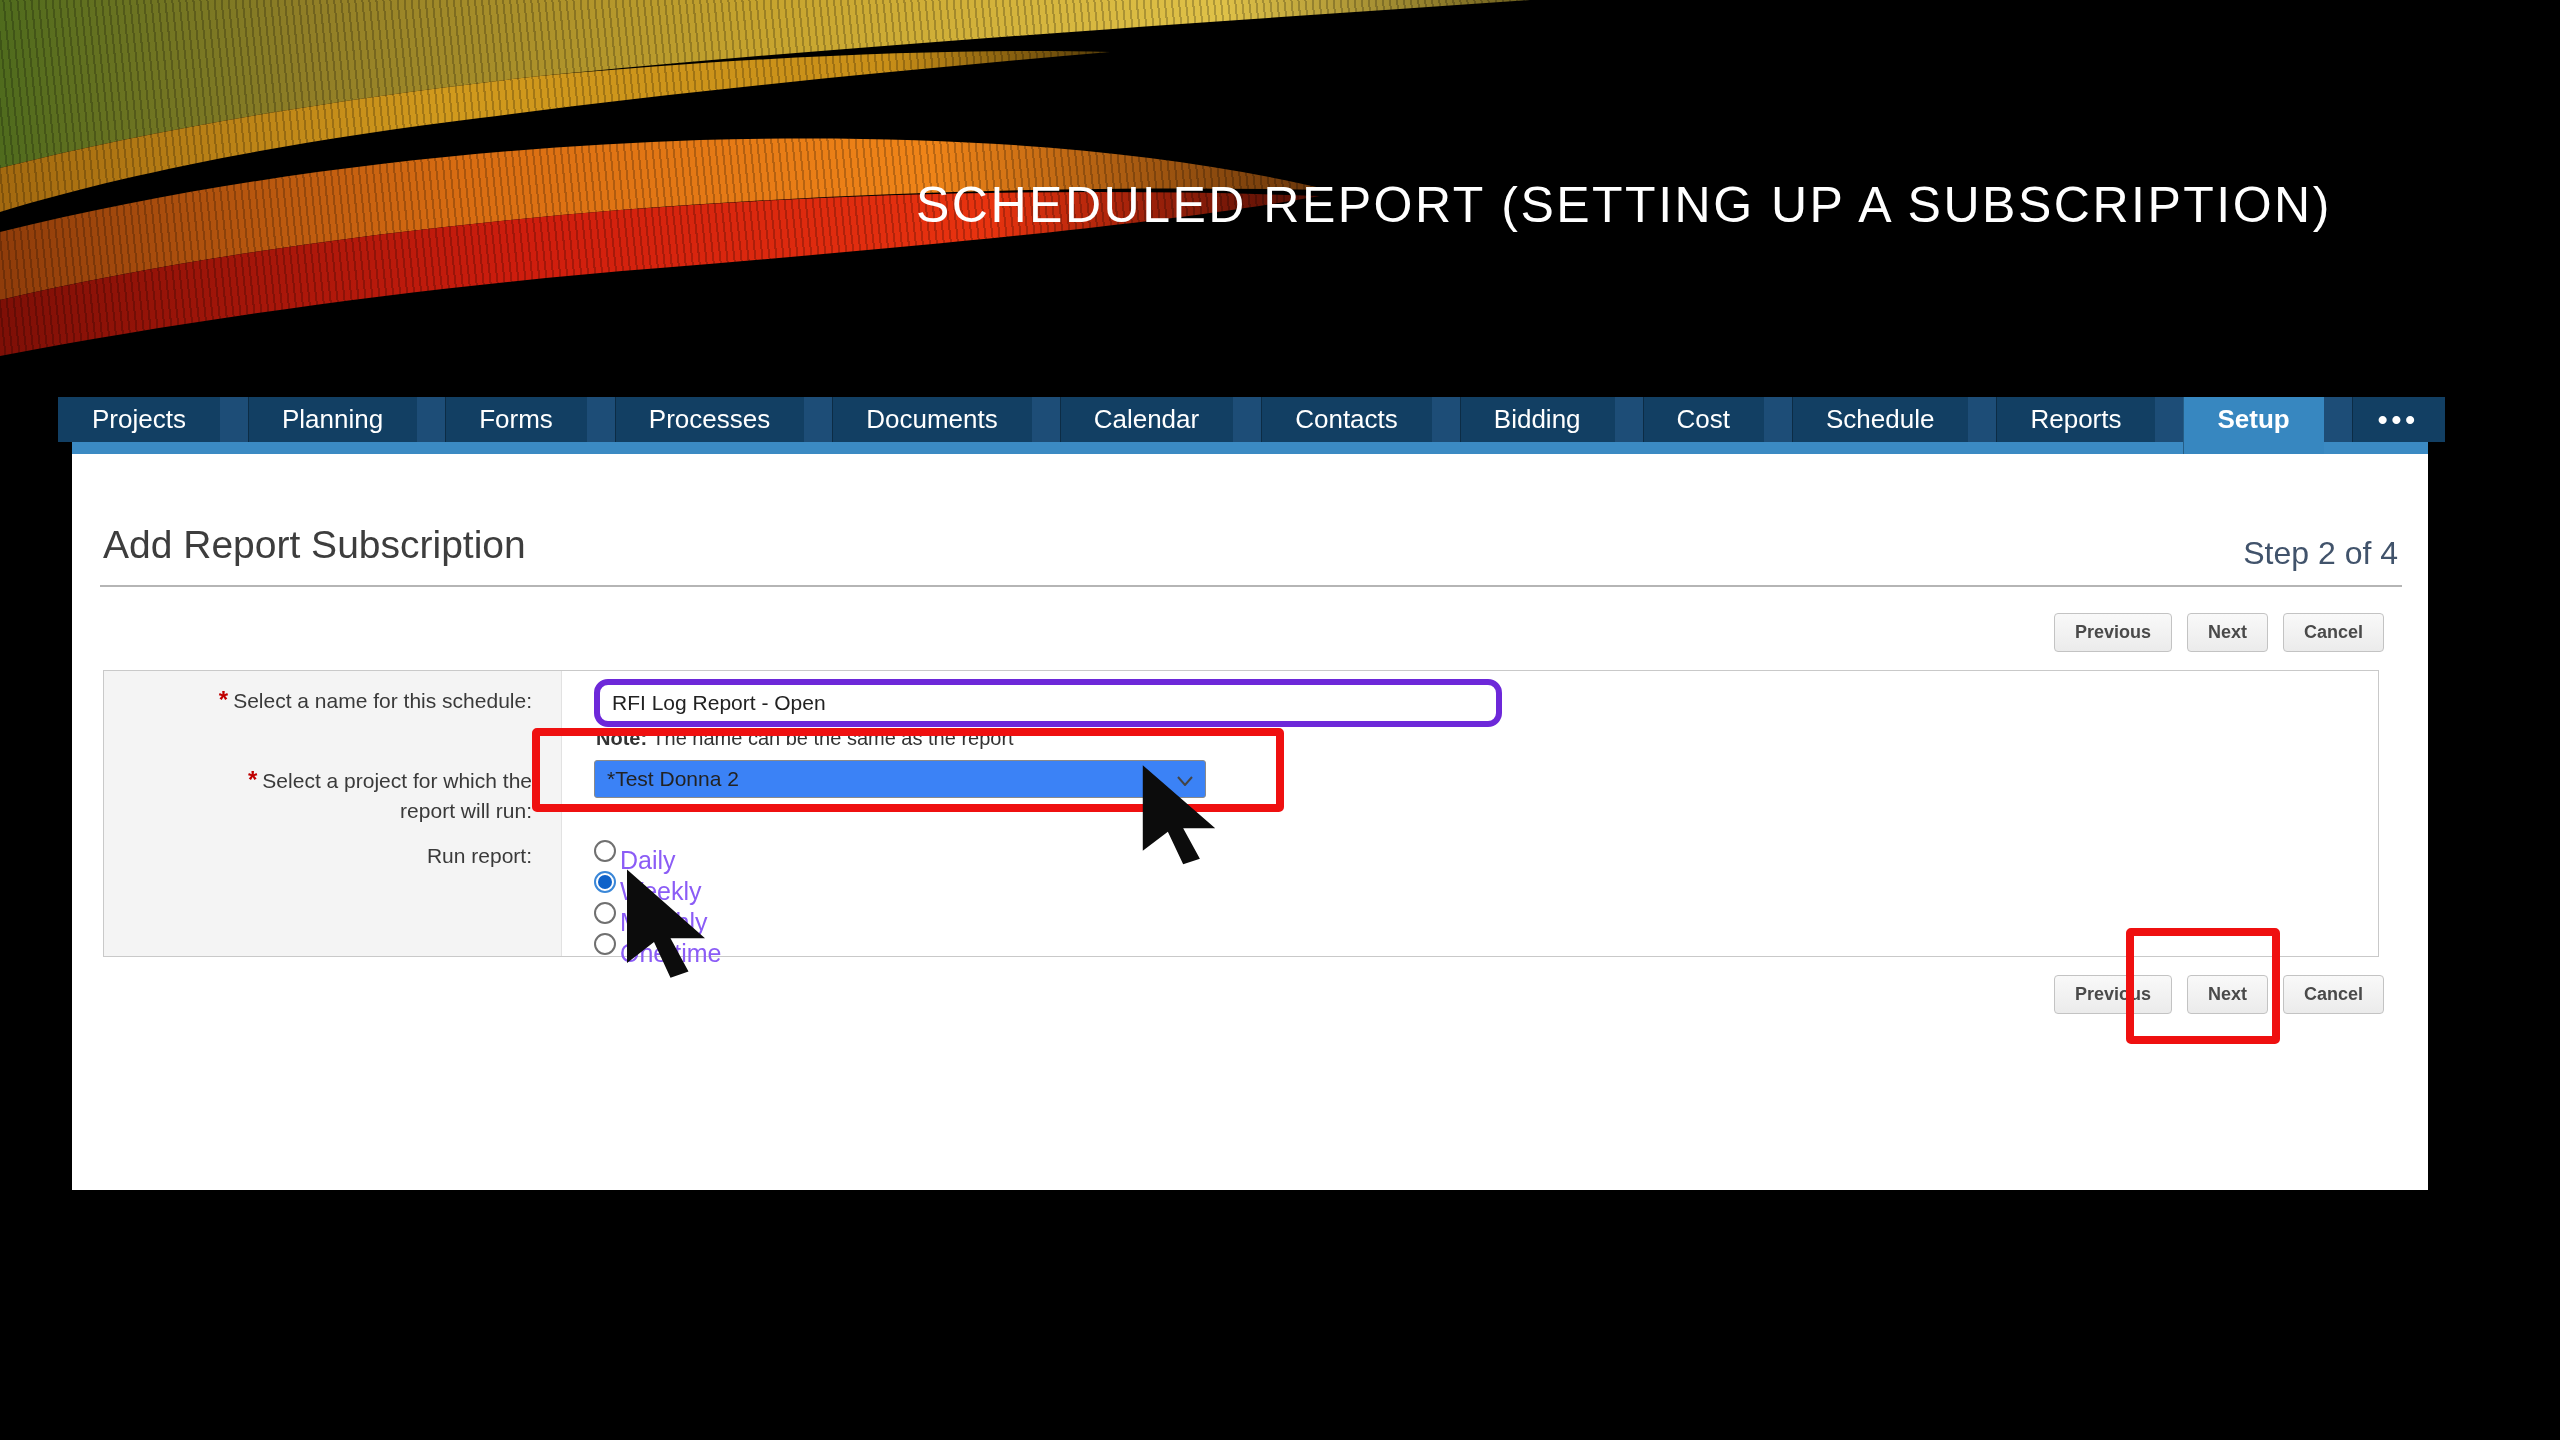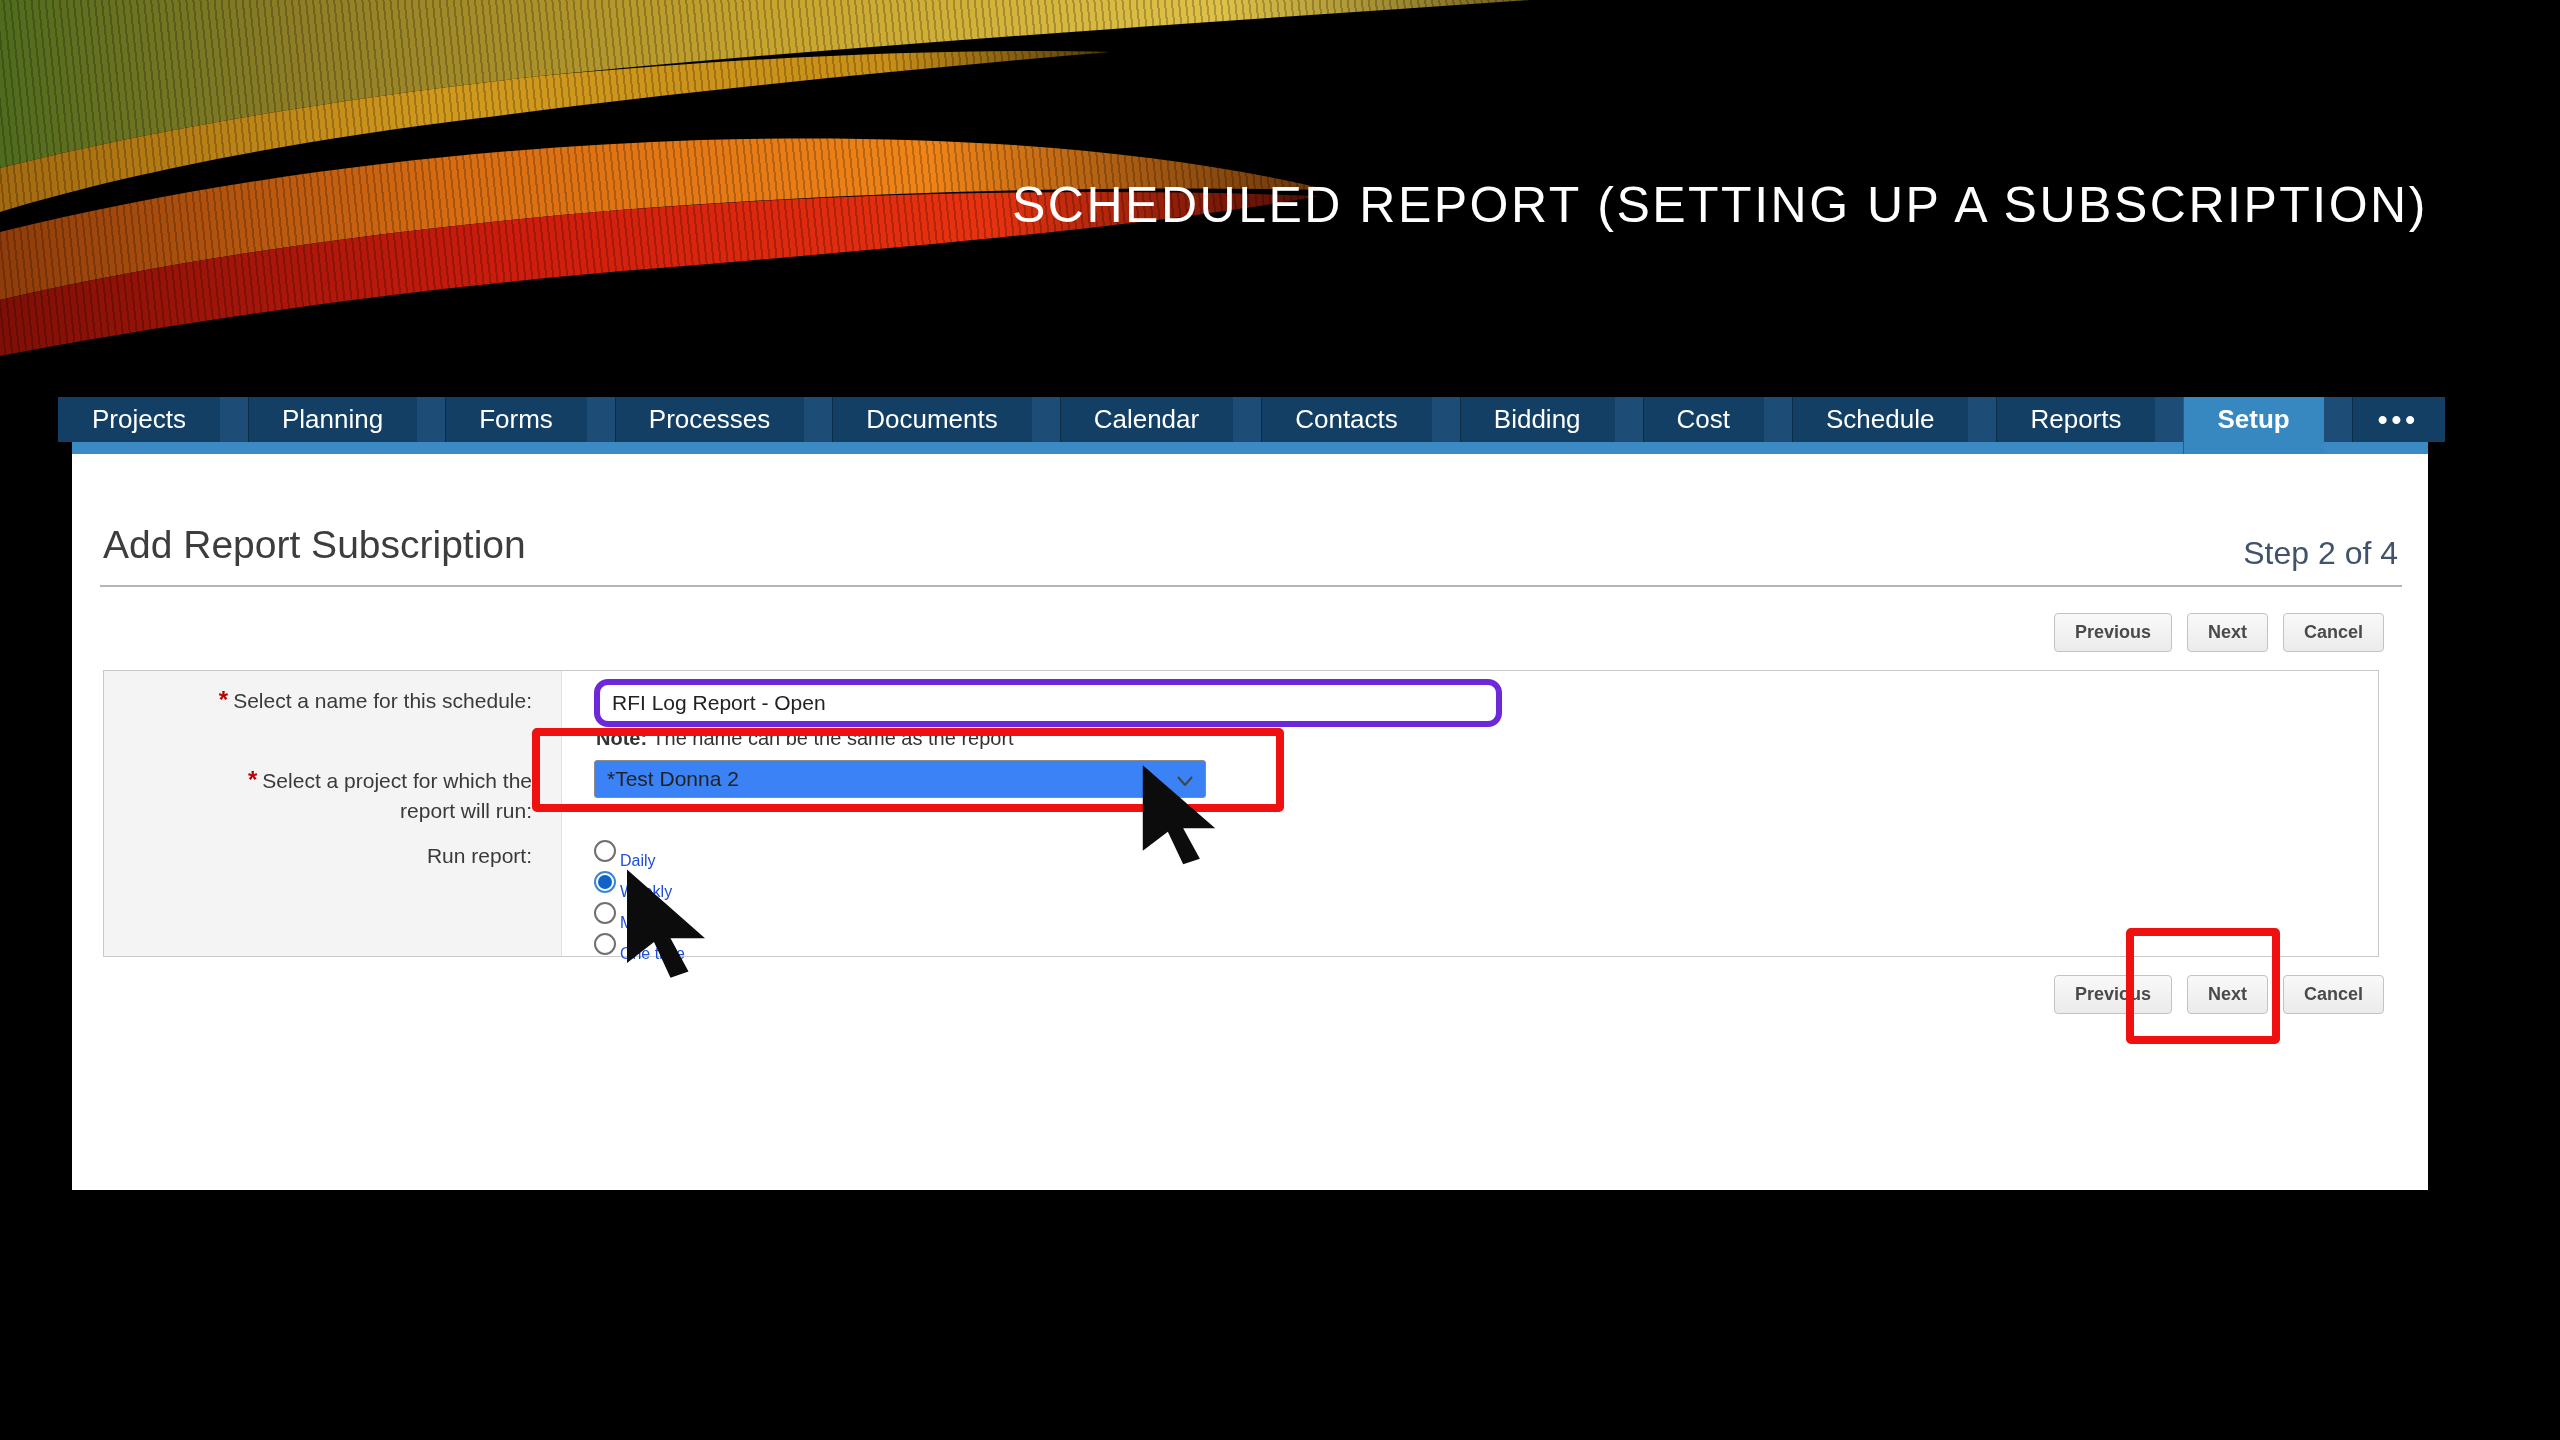--- a/index.html
+++ b/index.html
@@ -12,21 +12,21 @@
   .swoosh{position:absolute;left:0;top:0;width:1560px;height:380px;}
   .swoosh svg{display:block;width:100%;height:100%;}
   .swoosh::after{
     content:'';position:absolute;inset:0;
     background:repeating-linear-gradient(84deg, rgba(0,0,0,.22) 0 2px, transparent 2px 7px);
     pointer-events:none;
   }
 
   
   .slide-title{
-    position:absolute;left:1012px;top:176px;width:1420px;
+    position:absolute;left:916px;top:176px;width:1420px;
     color:#fff;font-size:50px;letter-spacing:2.5px;font-weight:400;white-space:nowrap;
   }
 
   
   .page{
     position:absolute;left:72px;top:397px;width:2356px;height:793px;
     background:#fff;color:#333;
   }
 
   
@@ -94,21 +94,21 @@
   .radio-row{display:flex;align-items:center;height:31px;}
   .radio{
     width:18px;height:18px;border:2px solid #707070;border-radius:50%;
     background:#fff;margin-right:4px;position:relative;flex:0 0 auto;
   }
   .radio.checked{border-color:#3a87d8;}
   .radio.checked::after{
     content:'';position:absolute;left:2px;top:2px;right:2px;bottom:2px;
     border-radius:50%;background:#0f62c9;
   }
-  .radio-label{font-size:16px;color:#1d4ed8;margin-top:20px;}
+  .radio-label{font-size:25px;color:#8b5cf6;margin-top:20px;}
 
   
   .red-rect{position:absolute;border:8px solid #ef1010;border-radius:5px;z-index:20;}
   .red-rect.r1{left:460px;top:331px;width:736px;height:68px;}
   .red-rect.r2{left:2054px;top:531px;width:138px;height:100px;}
 
   .cursor{position:absolute;z-index:30;}
   .cursor svg{display:block;width:100%;height:100%;}
   .cursor.c1{left:1068px;top:366px;width:78px;height:108px;}
   .cursor.c2{left:552px;top:470px;width:84px;height:118px;}

